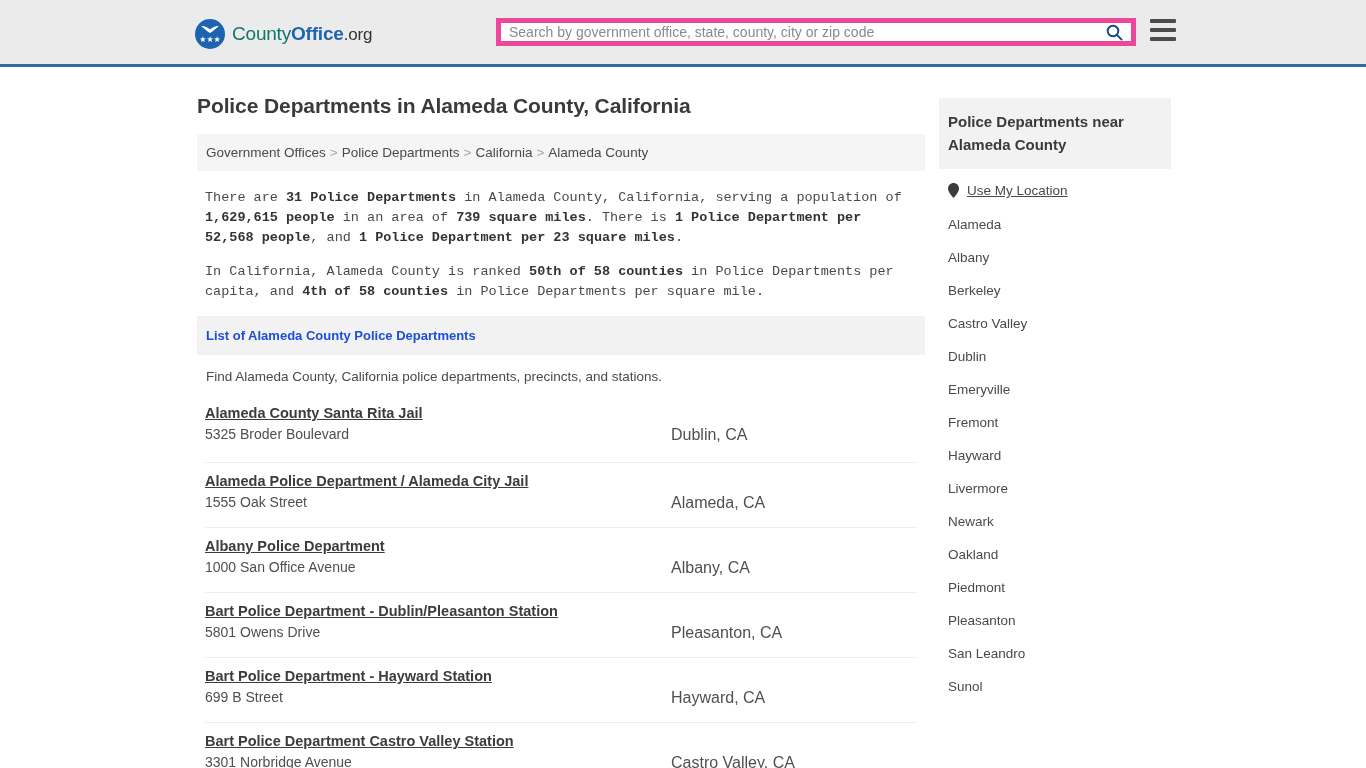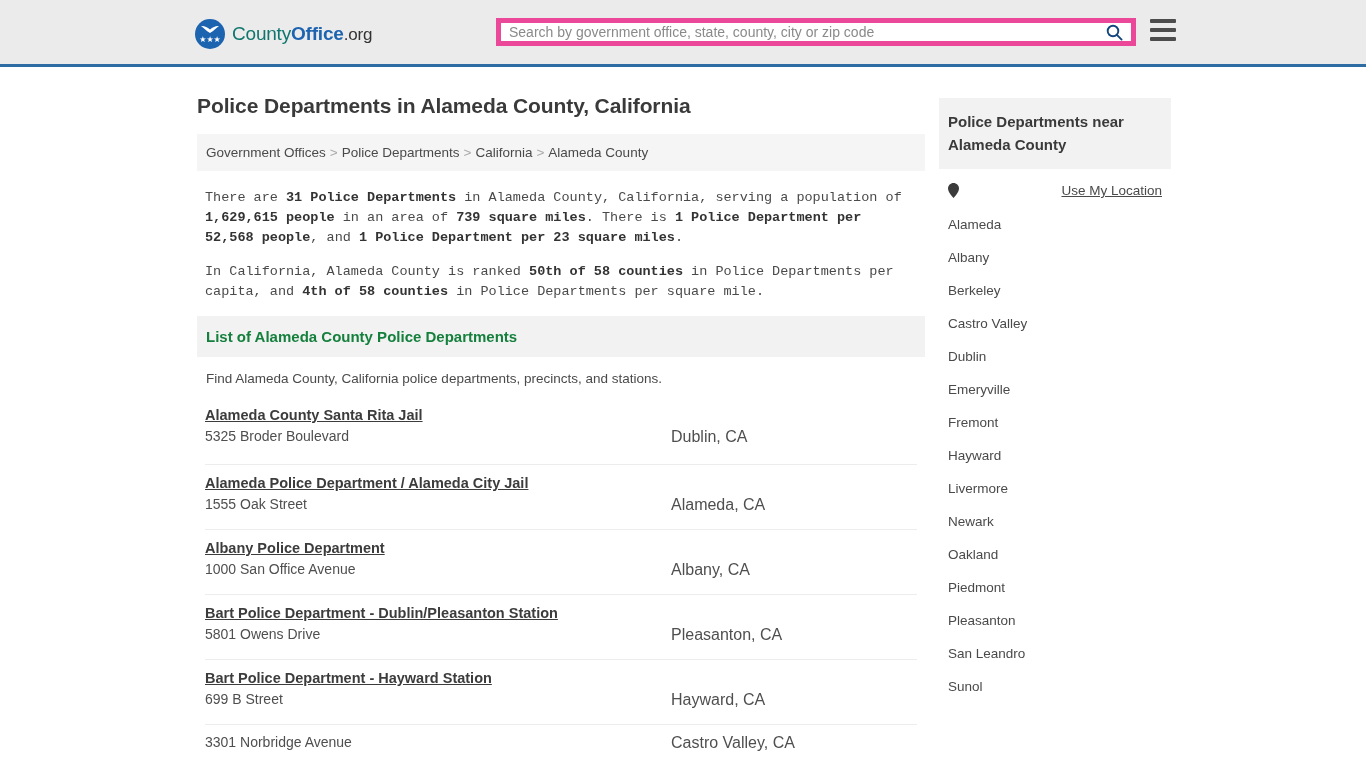--- a/index.html
+++ b/index.html
@@ -126,23 +126,23 @@
     font-size: 13.5px;
     line-height: 20px;
     color: #4a4a4a;
   }
   .intro p { margin: 0 8px 14px 0; font-family: Liberation Mono, monospace; }
   .intro b { color: #333333; font-weight: bold; }
 
   .section-head {
     background: #f2f2f2;
     padding: 12px 9px;
-    font-size: 15px;
+    font-size: 13px;
     font-weight: bold;
-    color: #15803d;
+    color: #1d4ed8;
     margin-top: 3px;
   }
   .section-desc {
     padding: 14px 9px 0 9px;
     font-size: 13.5px;
     color: #4a4a4a;
   }
 
   .listing {
     margin-top: 14px;
@@ -202,21 +202,20 @@
     padding: 9px 9px 9px 9px;
     font-size: 13.5px;
   }
   .sidebar-item a {
     color: #4a4a4a;
     cursor: pointer;
   }
   .use-location {
     display: flex; align-items: center; gap: 8px;
     padding: 14px 9px 10px 9px;
-    justify-content: space-between;
   }
   .pin-icon {
     width: 11px; height: 15px; flex: none;
   }
   .use-location a {
     font-size: 13.5px;
     color: #4a4a4a;
     text-decoration: underline;
     cursor: pointer;
   }
@@ -285,21 +284,21 @@
             <span class="listing-city">Albany, CA</span>
           </div></div>
         <div class="listing-row"><a class="listing-name">Bart Police Department - Dublin/Pleasanton Station</a><div class="listing-detail">
             <span class="listing-address">5801 Owens Drive</span>
             <span class="listing-city">Pleasanton, CA</span>
           </div></div>
         <div class="listing-row"><a class="listing-name">Bart Police Department - Hayward Station</a><div class="listing-detail">
             <span class="listing-address">699 B Street</span>
             <span class="listing-city">Hayward, CA</span>
           </div></div>
-        <div class="listing-row"><div class="listing-detail">
+        <div class="listing-row"><a class="listing-name">Bart Police Department Castro Valley Station</a><div class="listing-detail">
             <span class="listing-address">3301 Norbridge Avenue</span>
             <span class="listing-city">Castro Valley, CA</span>
           </div></div>
       </div>
   </div>
 
   <div class="sidebar">
     <div class="sidebar-head">Police Departments near Alameda County</div>
 
     <div class="use-location">

